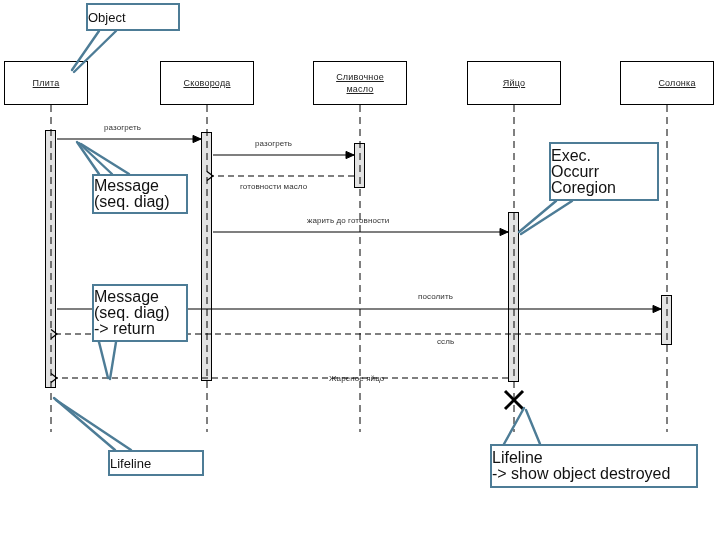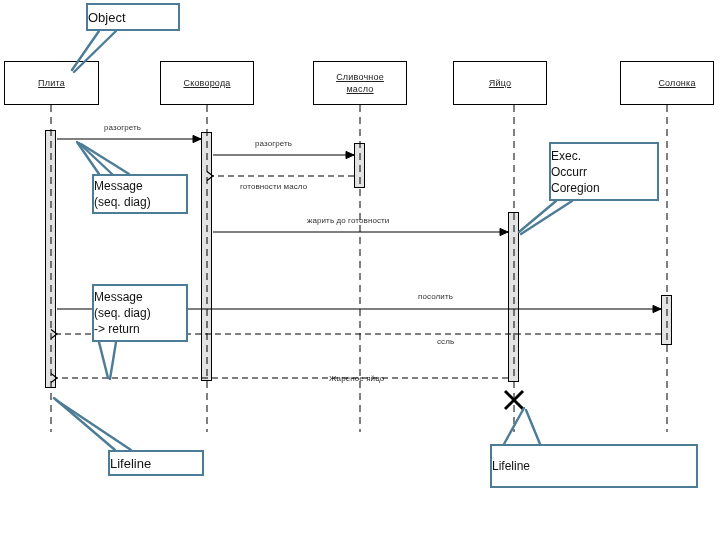--- a/index.html
+++ b/index.html
@@ -61,21 +61,21 @@
     justify-content:center;
     text-align:center;
     z-index:6;
   }
   .callout span{
     font-size:13px;
     color:#111111;
     line-height:17px;
     white-space:nowrap;
   }
-  .callout.small span{font-size:12px;line-height:16px;}
+  .callout.small span{font-size:16px;line-height:16px;}
 
   svg.layer{
     position:absolute;left:0;top:0;
     width:720px;height:540px;
     pointer-events:none;
     z-index:2;
   }
   svg.layer.under{z-index:1;}
   svg.layer.over{z-index:5;}
 </style>
@@ -100,31 +100,31 @@
       <path d="M 508 232 L 500 228.4 L 500 235.6 Z" fill="#000000" stroke="#000000" stroke-width="1"></path>
       <line x1="57" y1="309" x2="661" y2="309" stroke="#000000" stroke-width="1.2"></line>
       <path d="M 661 309 L 653 305.4 L 653 312.6 Z" fill="#000000" stroke="#000000" stroke-width="1"></path>
       <line x1="661" y1="334" x2="57" y2="334" stroke="#000000" stroke-width="1.2" stroke-dasharray="6,4"></line>
       <path d="M 51 329.5 L 57 334 L 51 338.5" fill="none" stroke="#000000" stroke-width="1.2"></path>
       <line x1="508" y1="378" x2="57" y2="378" stroke="#000000" stroke-width="1.2" stroke-dasharray="6,4"></line>
       <path d="M 51 373.5 L 57 378 L 51 382.5" fill="none" stroke="#000000" stroke-width="1.2"></path>
     </svg>
 
   <div id="objects-layer">
-      <div class="obj-box" style="left: 4px; top: 61px; width: 95px; height: 44px;">
+      <div class="obj-box" style="left: 4px; top: 61px; width: 84px; height: 44px;">
         <span class="obj-label">Плита</span>
       </div>
       <div class="obj-box" style="left: 160px; top: 61px; width: 94px; height: 44px;">
         <span class="obj-label">Сковорода</span>
       </div>
       <div class="obj-box" style="left: 313px; top: 61px; width: 94px; height: 44px;">
         <span class="obj-label">Сливочное
 масло</span>
       </div>
-      <div class="obj-box" style="left: 453px; top: 61px; width: 94px; height: 44px;">
+      <div class="obj-box" style="left: 467px; top: 61px; width: 94px; height: 44px;">
         <span class="obj-label">Яйцо</span>
       </div>
       <div class="obj-box" style="left: 620px; top: 61px; width: 94px; height: 44px; padding-left: 20px;">
         <span class="obj-label">Солонка</span>
       </div>
     </div>
 
   <div id="bars-layer">
       <div class="act-bar" style="left: 45px; top: 130px; width: 11px; height: 258px; background: rgb(227, 227, 227);"></div>
       <div class="act-bar" style="left: 201px; top: 132px; width: 11px; height: 249px; background: rgb(227, 227, 227);"></div>
@@ -179,16 +179,17 @@
       <div class="callout small" style="left: 549px; top: 142px; width: 110px; height: 59px; border-color: rgb(77, 124, 150);">
         <span>Exec.</span>
         <span>Occurr</span>
         <span>Coregion</span>
       </div>
       <div class="callout" style="left: 108px; top: 450px; width: 96px; height: 26px; border-color: rgb(77, 124, 150);">
         <span>Lifeline</span>
       </div>
       <div class="callout small" style="left: 490px; top: 444px; width: 208px; height: 44px; border-color: rgb(77, 124, 150);">
         <span>Lifeline</span>
+        <span>-&gt; show object destroyed</span>
       </div>
     </div>
 
 </div>
 
 </body></html>

